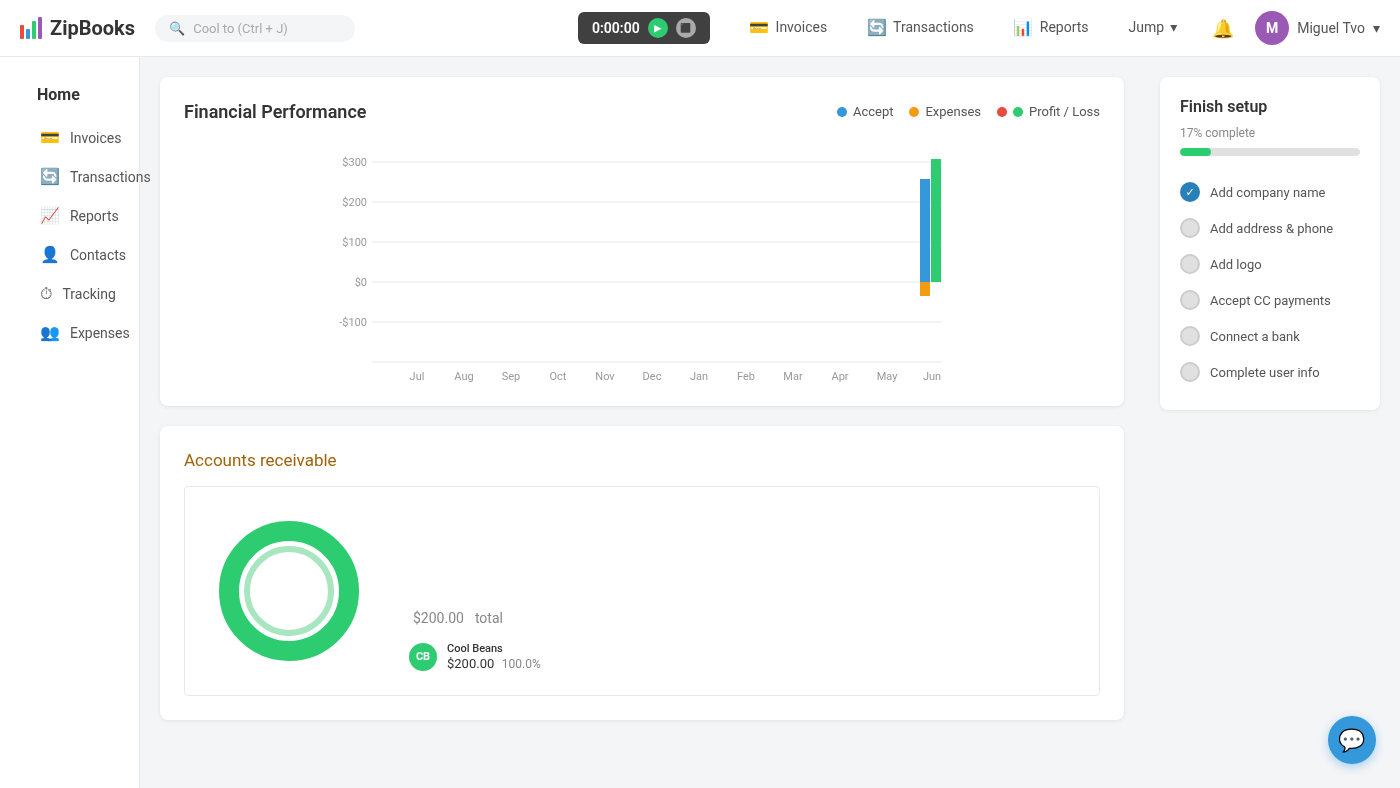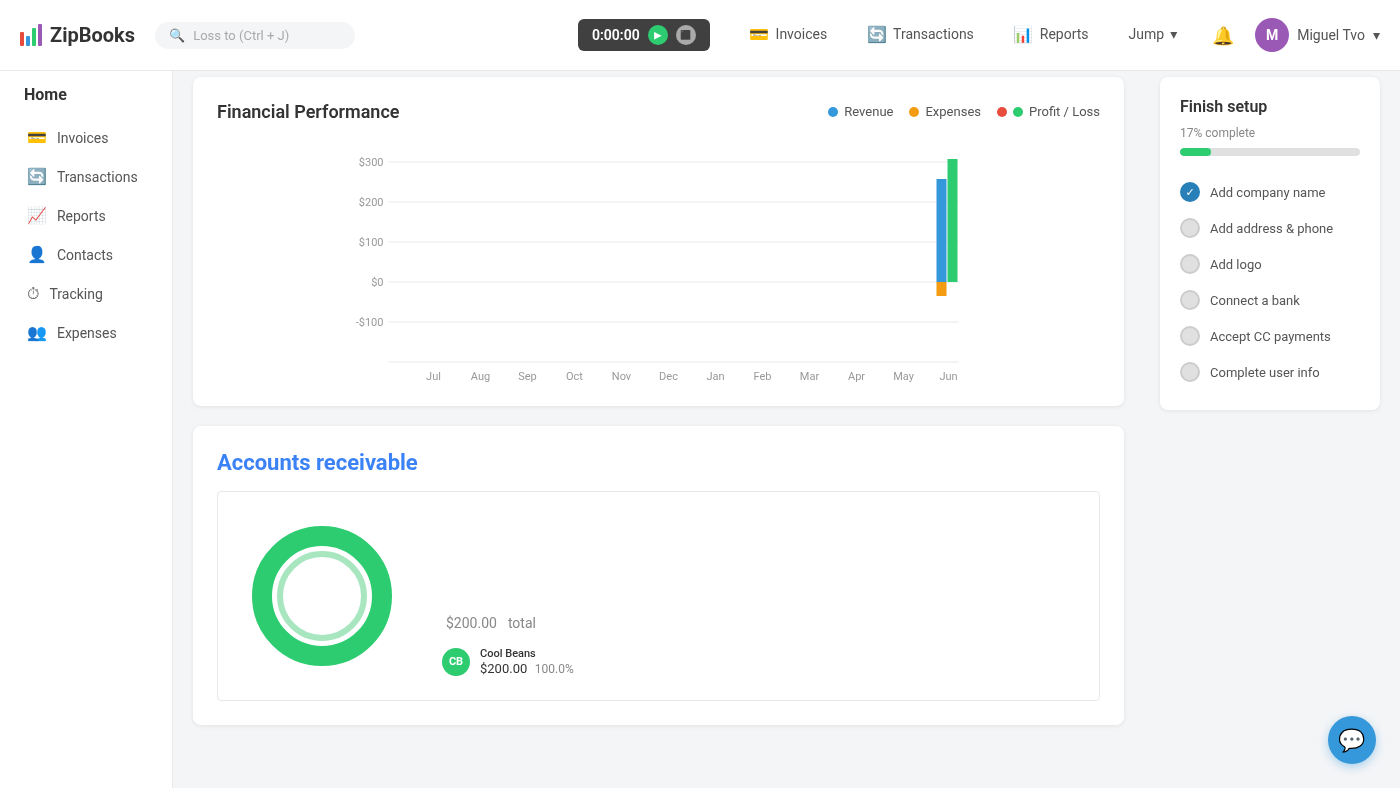--- a/index.html
+++ b/index.html
@@ -1,20 +1,20 @@
 <!DOCTYPE html>
 <html><head>
   <meta charset="utf-8">
   <style>
     * { box-sizing: border-box; margin: 0; padding: 0; }
     body { font-family: -apple-system, BlinkMacSystemFont, 'Segoe UI', Roboto, sans-serif; background: #f4f5f7; color: #333; font-size: 14px; }
 
     
     .header {
-      height: 71px;
+      height: 57px;
       background: #fff;
       border-bottom: 1px solid #e8e8e8;
       display: flex;
       align-items: center;
       padding: 0 20px;
       position: fixed;
       top: 0; left: 0; right: 0;
       z-index: 100;
     }
     .logo {
@@ -137,24 +137,24 @@
 
     
     .main-layout {
       display: flex;
       margin-top: 57px;
       min-height: calc(100vh - 57px);
     }
 
     
     .sidebar {
-      width: 173px;
+      width: 140px;
       background: #fff;
       border-right: 1px solid #e8e8e8;
-      padding: 20px 4px;
+      padding: 20px 17px;
       flex-shrink: 0;
     }
     .sidebar-home {
       padding: 8px 20px 14px;
       font-weight: 700;
       font-size: 16px;
       color: #333;
     }
     .sidebar-item {
       display: flex;
@@ -209,21 +209,21 @@
 
     
     .chart-container {
       position: relative;
       height: 240px;
     }
     .chart-svg { width: 100%; height: 100%; }
 
     
     .accounts-card { padding: 24px; }
-    .accounts-title { font-size: 22px; font-weight: 700; color: #3b82f6; margin-bottom: 16px; }
+    .accounts-title { font-size: 17px; font-weight: 400; color: #a16207; margin-bottom: 16px; }
     .accounts-inner {
       background: #fff;
       border: 1px solid #e8e8e8;
       border-radius: 4px;
       padding: 24px;
       display: flex;
       align-items: flex-end;
       gap: 40px;
     }
 
@@ -331,21 +331,21 @@
       <div class="logo-bar b1"></div>
       <div class="logo-bar b2"></div>
       <div class="logo-bar b3"></div>
       <div class="logo-bar b4"></div>
     </div>
     <span>ZipBooks</span>
   </a>
 
   <div class="search-box">
     <span>🔍</span>
-    <span style="color:#aaa;">Loss to (Ctrl + J)</span>
+    <span style="color:#aaa;">Cool to (Ctrl + J)</span>
   </div>
 
   <div class="header-spacer"></div>
 
   <div class="timer-widget">
     <span>0:00:00</span>
     <div class="timer-play">▶</div>
     <div class="timer-stop">⬛</div>
   </div>
 
@@ -413,21 +413,21 @@
 
   <div class="content">
     <div class="main-content">
 
       <div class="card">
         <div class="fp-header">
           <span class="fp-title">Financial Performance</span>
           <div class="fp-legend">
             <div class="legend-item">
               <div class="legend-dot" style="background:#3498db;"></div>
-              <span>Revenue</span>
+              <span>Accept</span>
             </div>
             <div class="legend-item">
               <div class="legend-dot" style="background:#f39c12;"></div>
               <span>Expenses</span>
             </div>
             <div class="legend-item">
               <div class="legend-dot" style="background:#e74c3c;"></div>
               <div class="legend-dot" style="background:#2ecc71;"></div>
               <span>Profit / Loss</span>
             </div>
@@ -522,25 +522,25 @@
         <div class="setup-item">
           <div class="check-circle pending"></div>
           <span>Add address &amp; phone</span>
         </div>
         <div class="setup-item">
           <div class="check-circle pending"></div>
           <span>Add logo</span>
         </div>
         <div class="setup-item">
           <div class="check-circle pending"></div>
-          <span>Connect a bank</span>
+          <span>Accept CC payments</span>
         </div>
         <div class="setup-item">
           <div class="check-circle pending"></div>
-          <span>Accept CC payments</span>
+          <span>Connect a bank</span>
         </div>
         <div class="setup-item">
           <div class="check-circle pending"></div>
           <span>Complete user info</span>
         </div>
       </div>
     </div>
   </div>
 </div>
 

